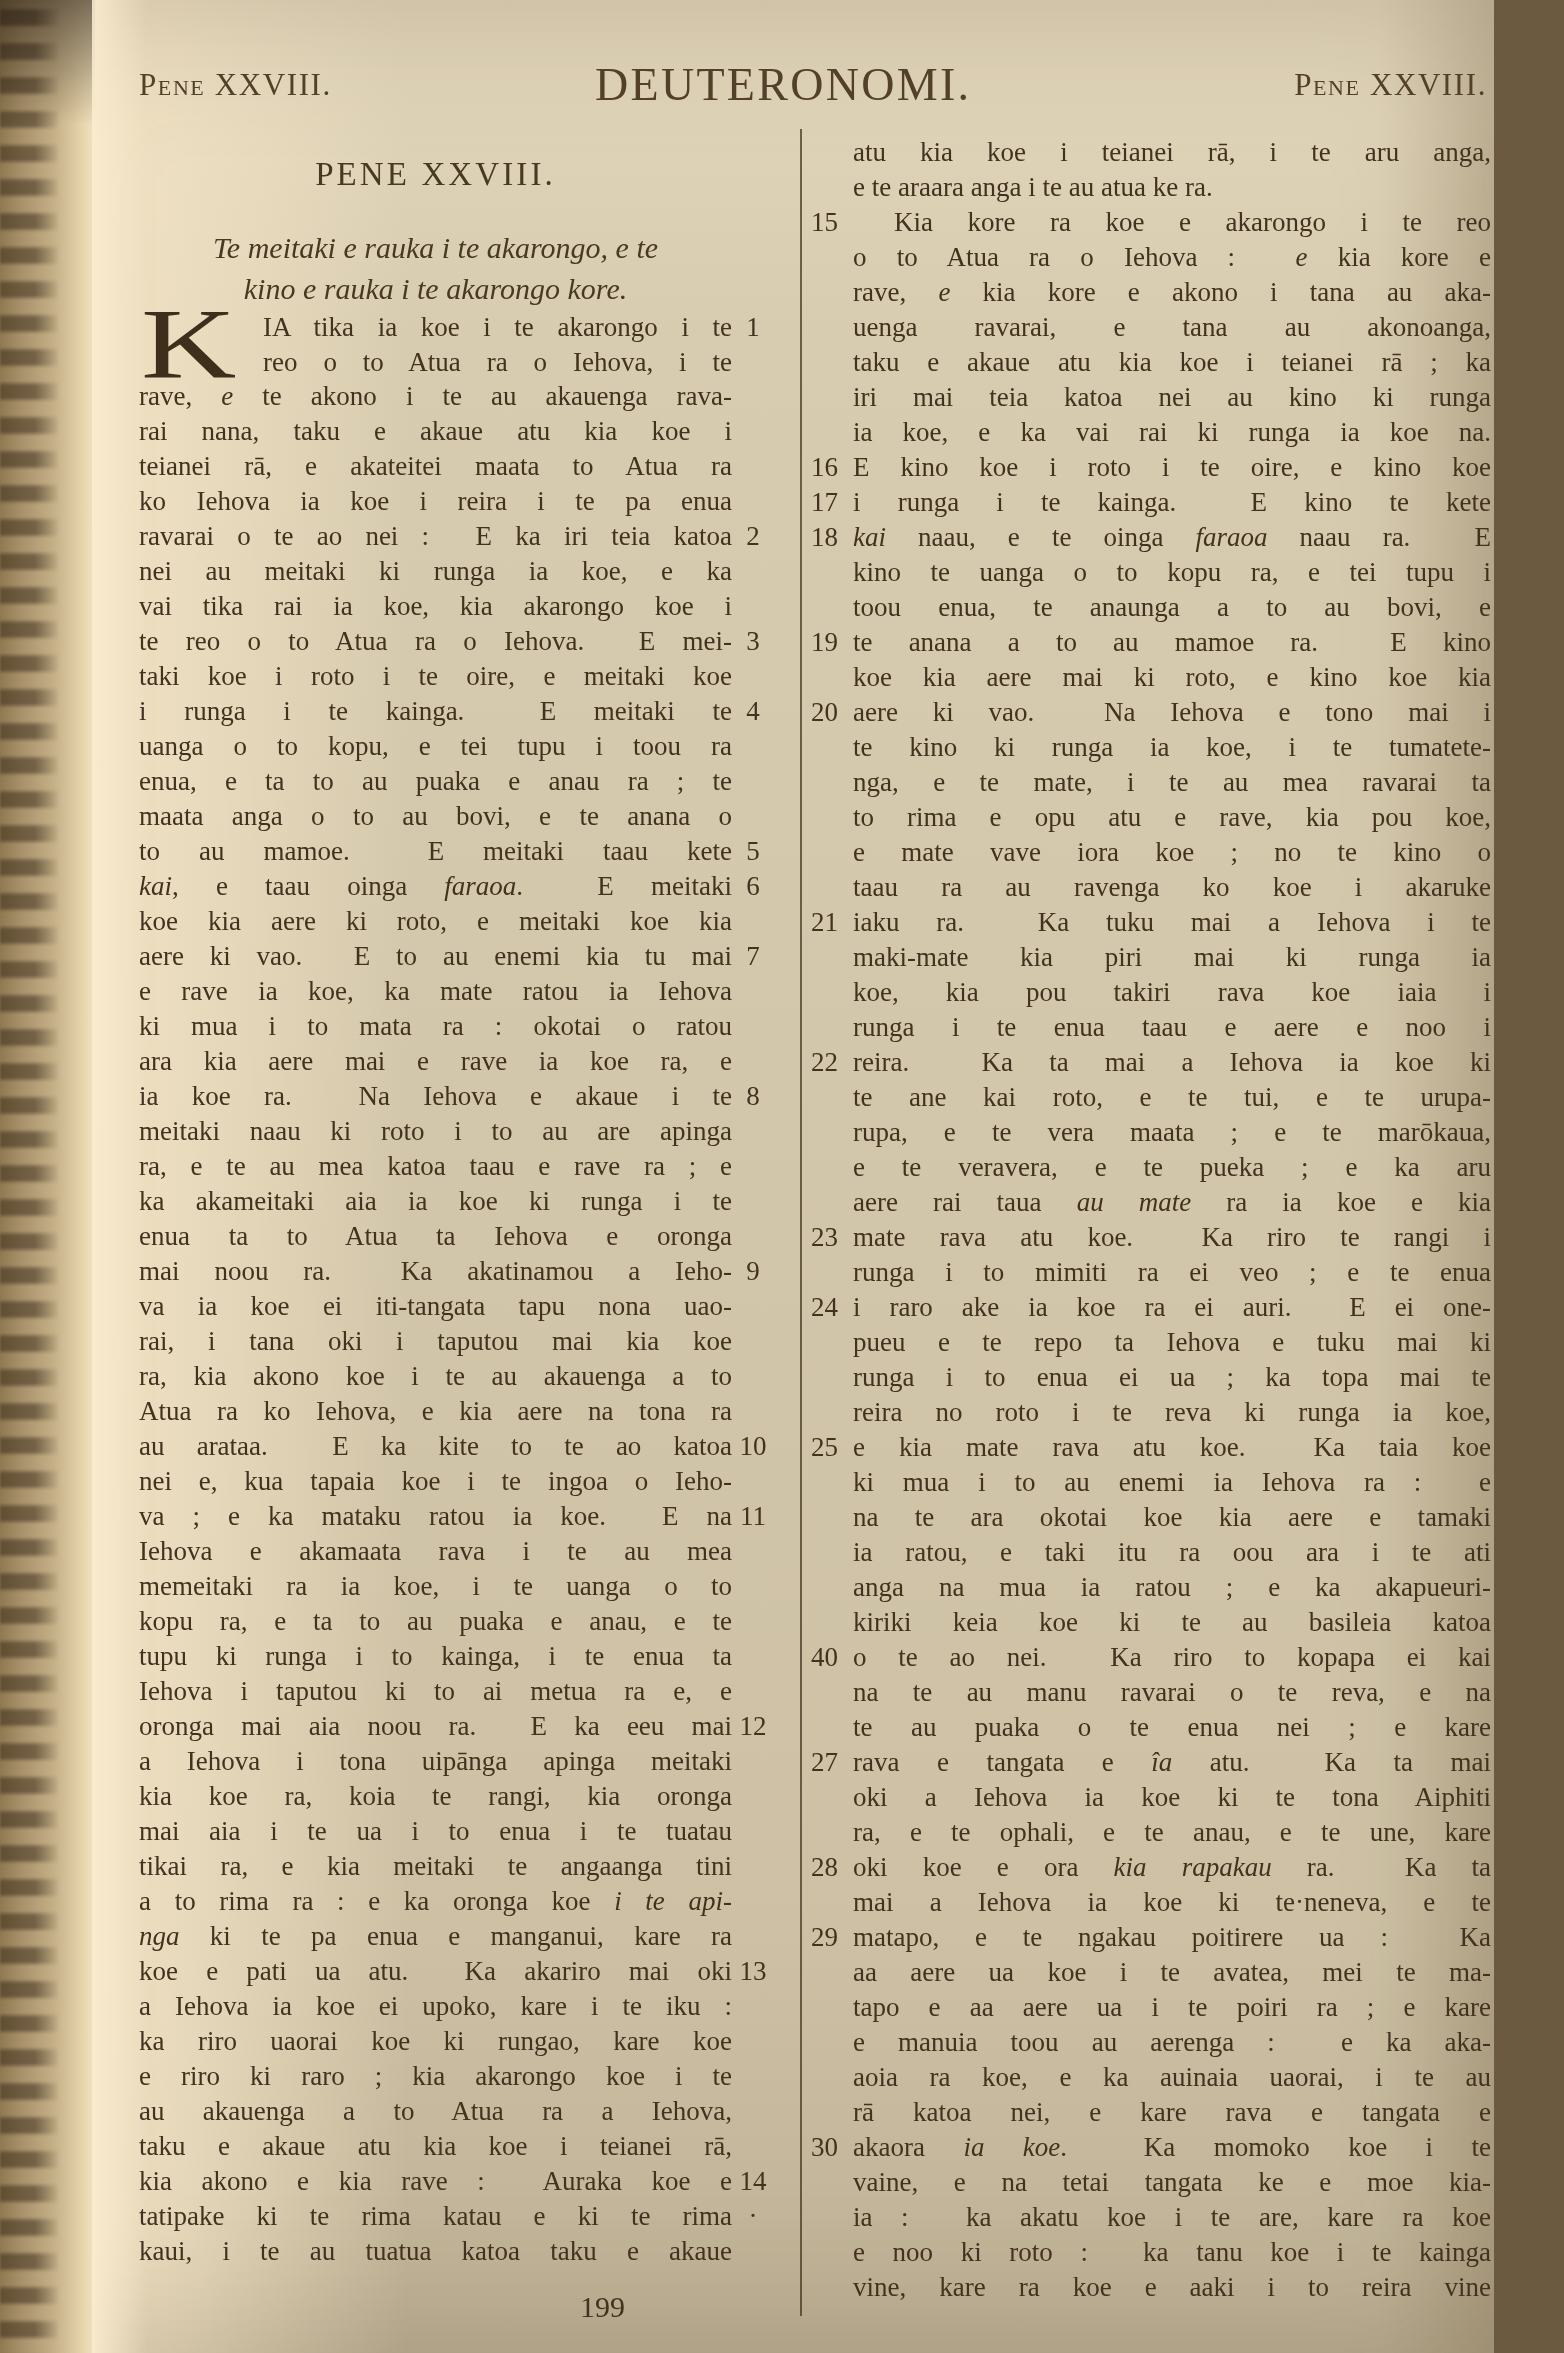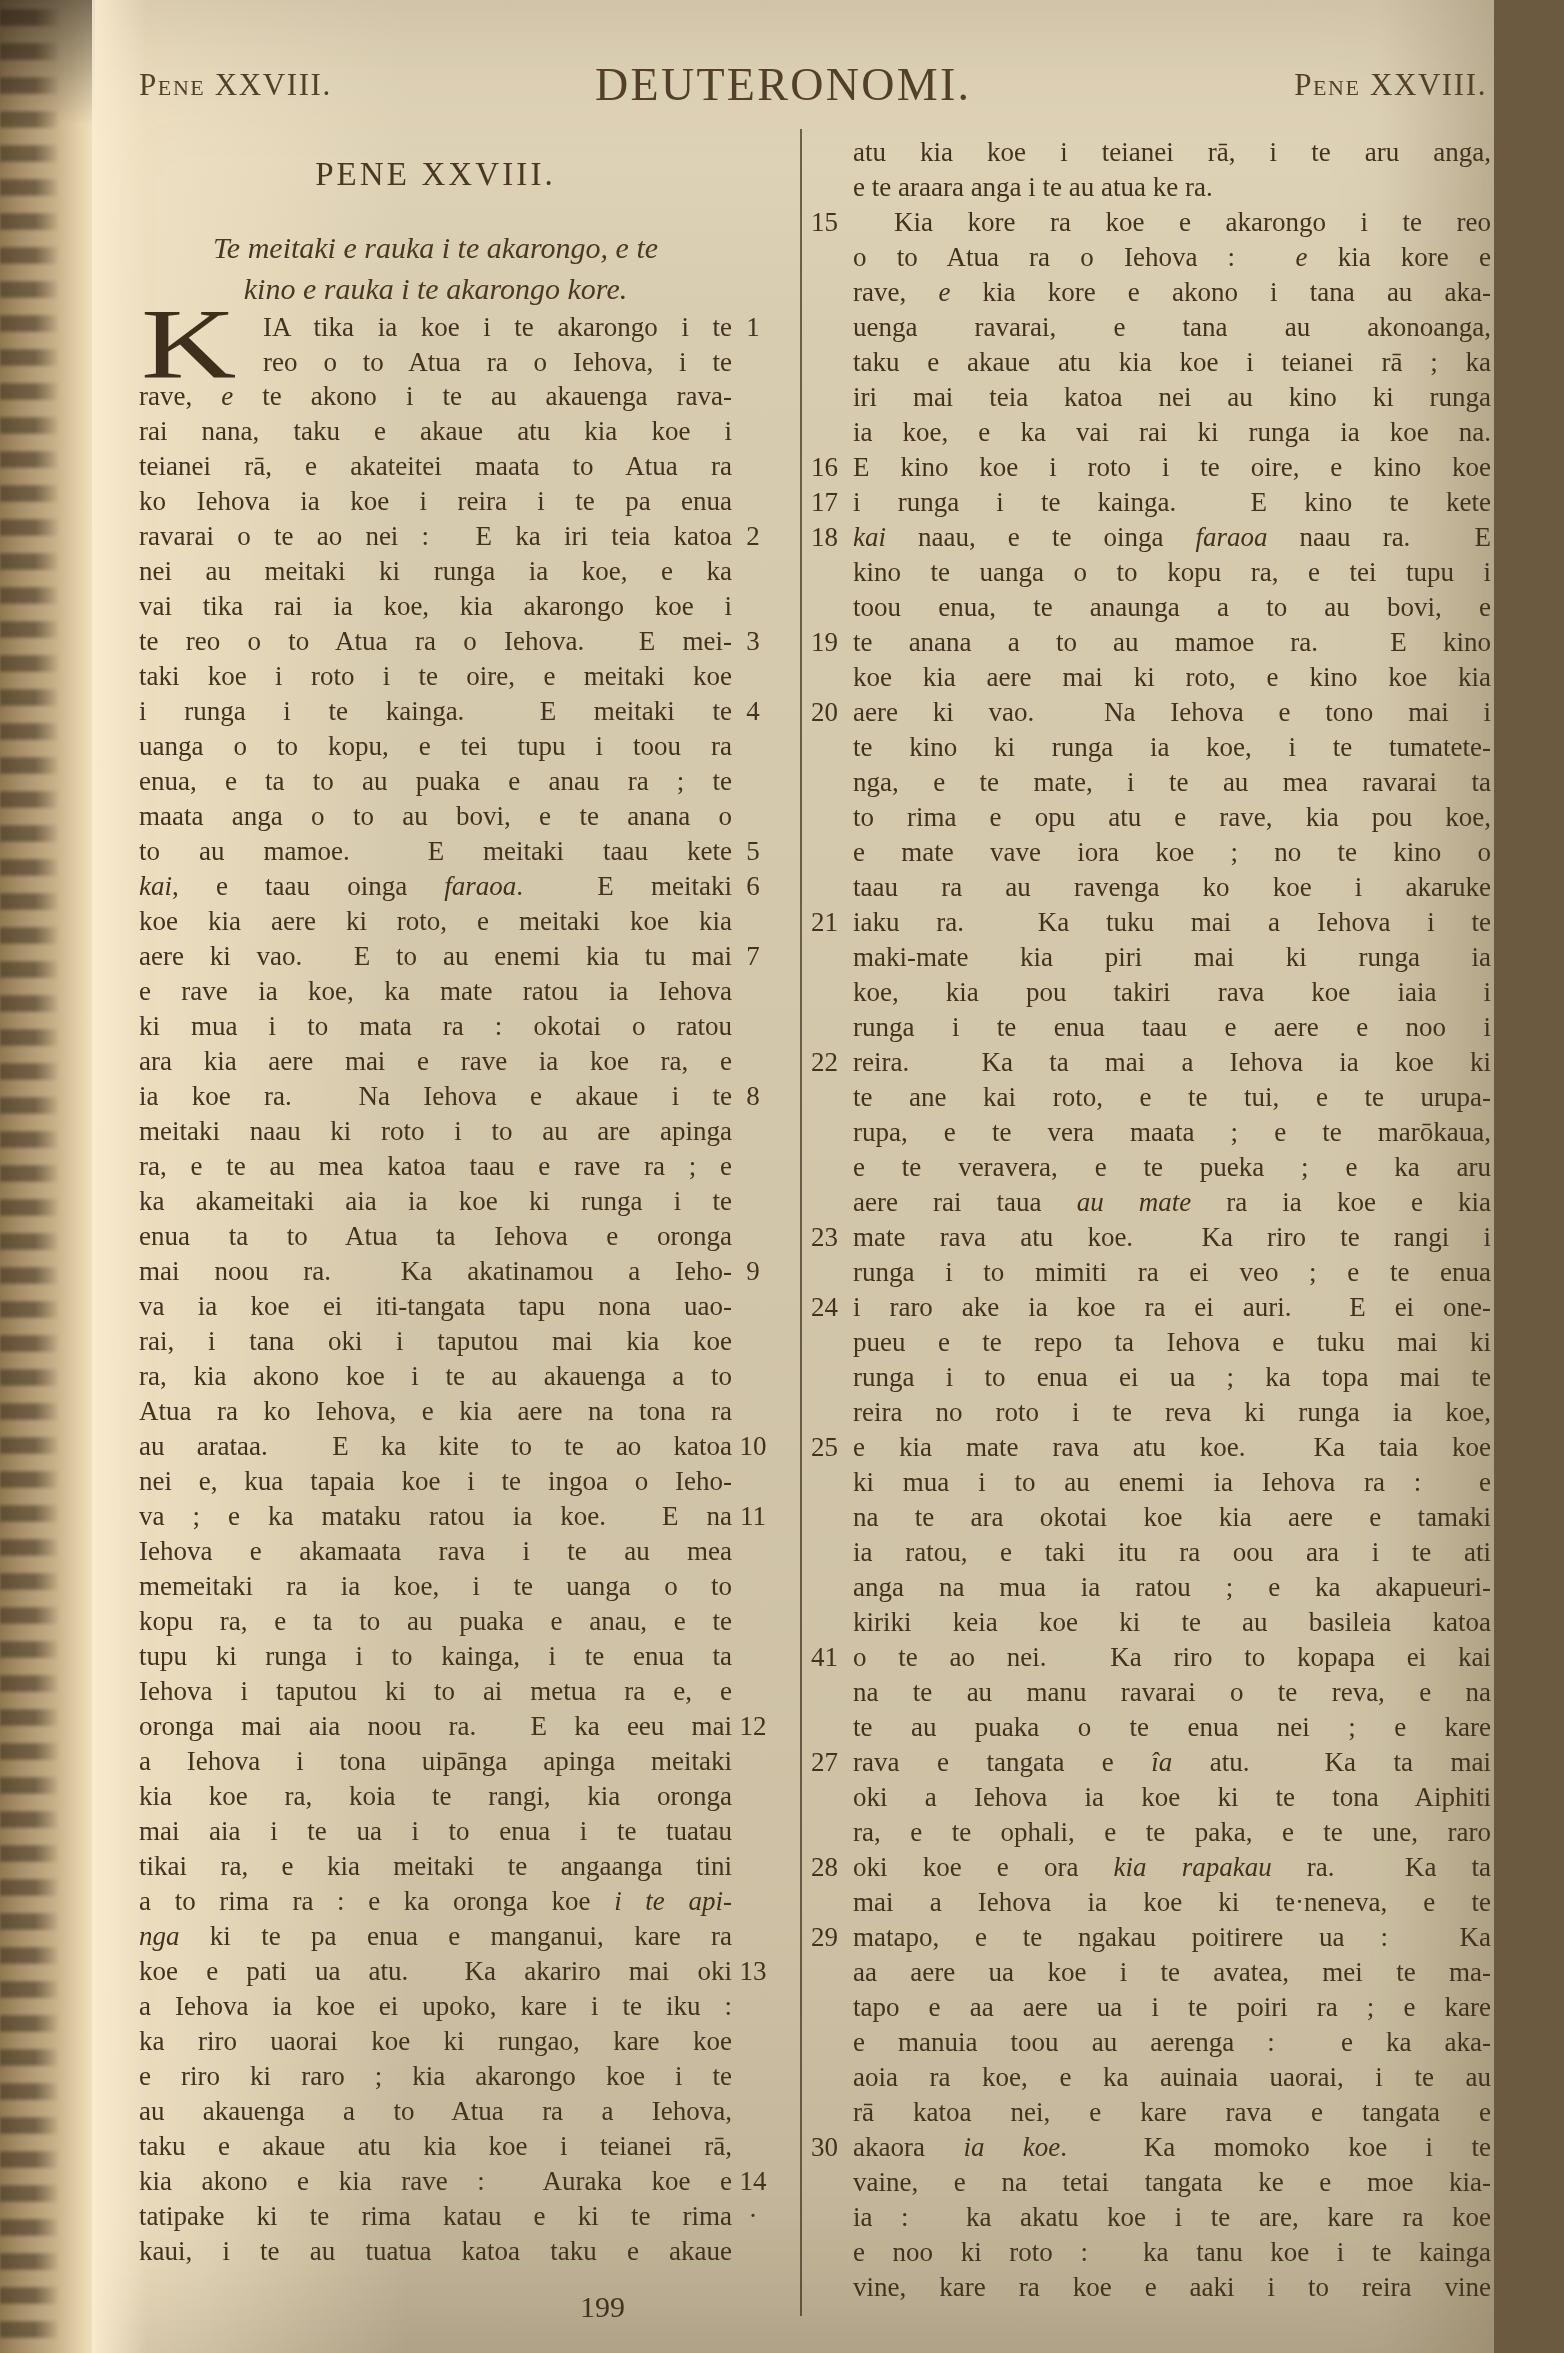--- a/index.html
+++ b/index.html
@@ -482,42 +482,42 @@
       </div>
       <div class="line">
         <span class="vnum rn"></span>
         <span class="rt">anga na mua ia ratou ; e ka akapueuri-</span>
       </div>
       <div class="line">
         <span class="vnum rn"></span>
         <span class="rt">kiriki keia koe ki te au basileia katoa</span>
       </div>
       <div class="line">
-        <span class="vnum rn">41</span>
+        <span class="vnum rn">40</span>
         <span class="rt">o te ao nei.&nbsp; Ka riro to kopapa ei kai</span>
       </div>
       <div class="line">
         <span class="vnum rn"></span>
         <span class="rt">na te au manu ravarai o te reva, e na</span>
       </div>
       <div class="line">
         <span class="vnum rn"></span>
         <span class="rt">te au puaka o te enua nei ; e kare</span>
       </div>
       <div class="line">
         <span class="vnum rn">27</span>
         <span class="rt">rava e tangata e <i>îa</i> atu.&nbsp; Ka ta mai</span>
       </div>
       <div class="line">
         <span class="vnum rn"></span>
         <span class="rt">oki a Iehova ia koe ki te tona Aiphiti</span>
       </div>
       <div class="line">
         <span class="vnum rn"></span>
-        <span class="rt">ra, e te ophali, e te paka, e te une, raro</span>
+        <span class="rt">ra, e te ophali, e te anau, e te une, kare</span>
       </div>
       <div class="line">
         <span class="vnum rn">28</span>
         <span class="rt">oki koe e ora <i>kia rapakau</i> ra.&nbsp; Ka ta</span>
       </div>
       <div class="line">
         <span class="vnum rn"></span>
         <span class="rt">mai a Iehova ia koe ki te·neneva, e te</span>
       </div>
       <div class="line">

